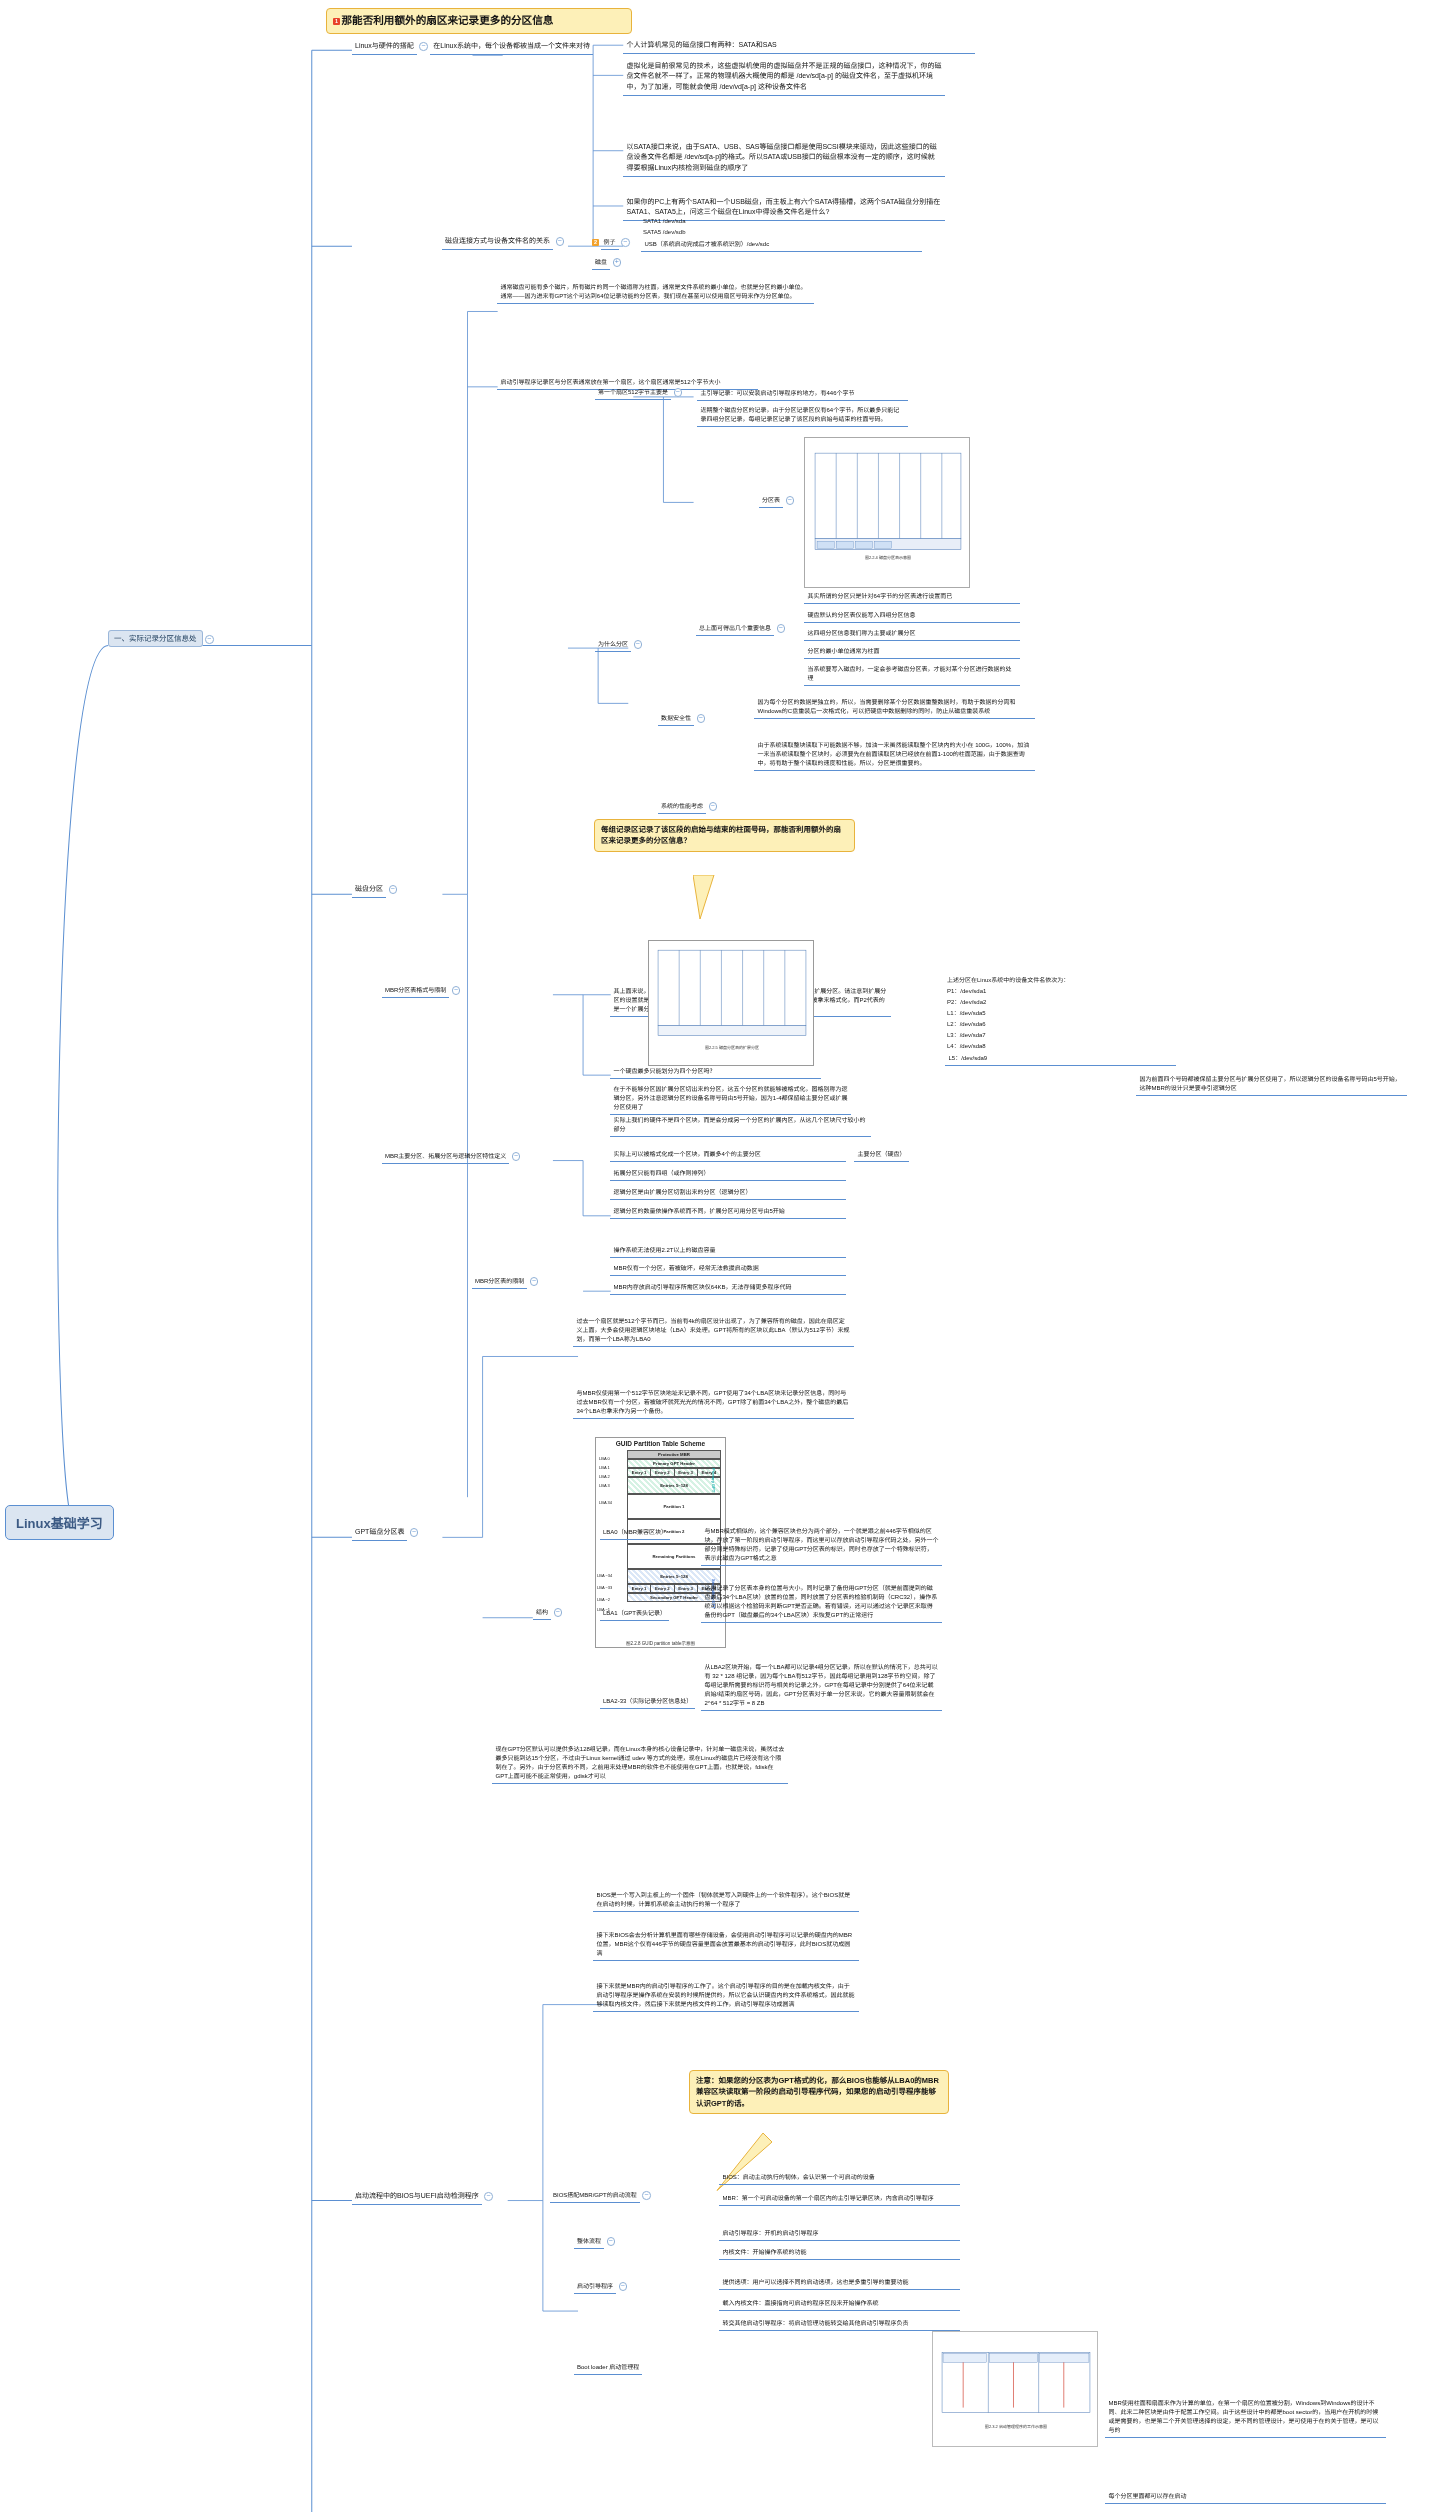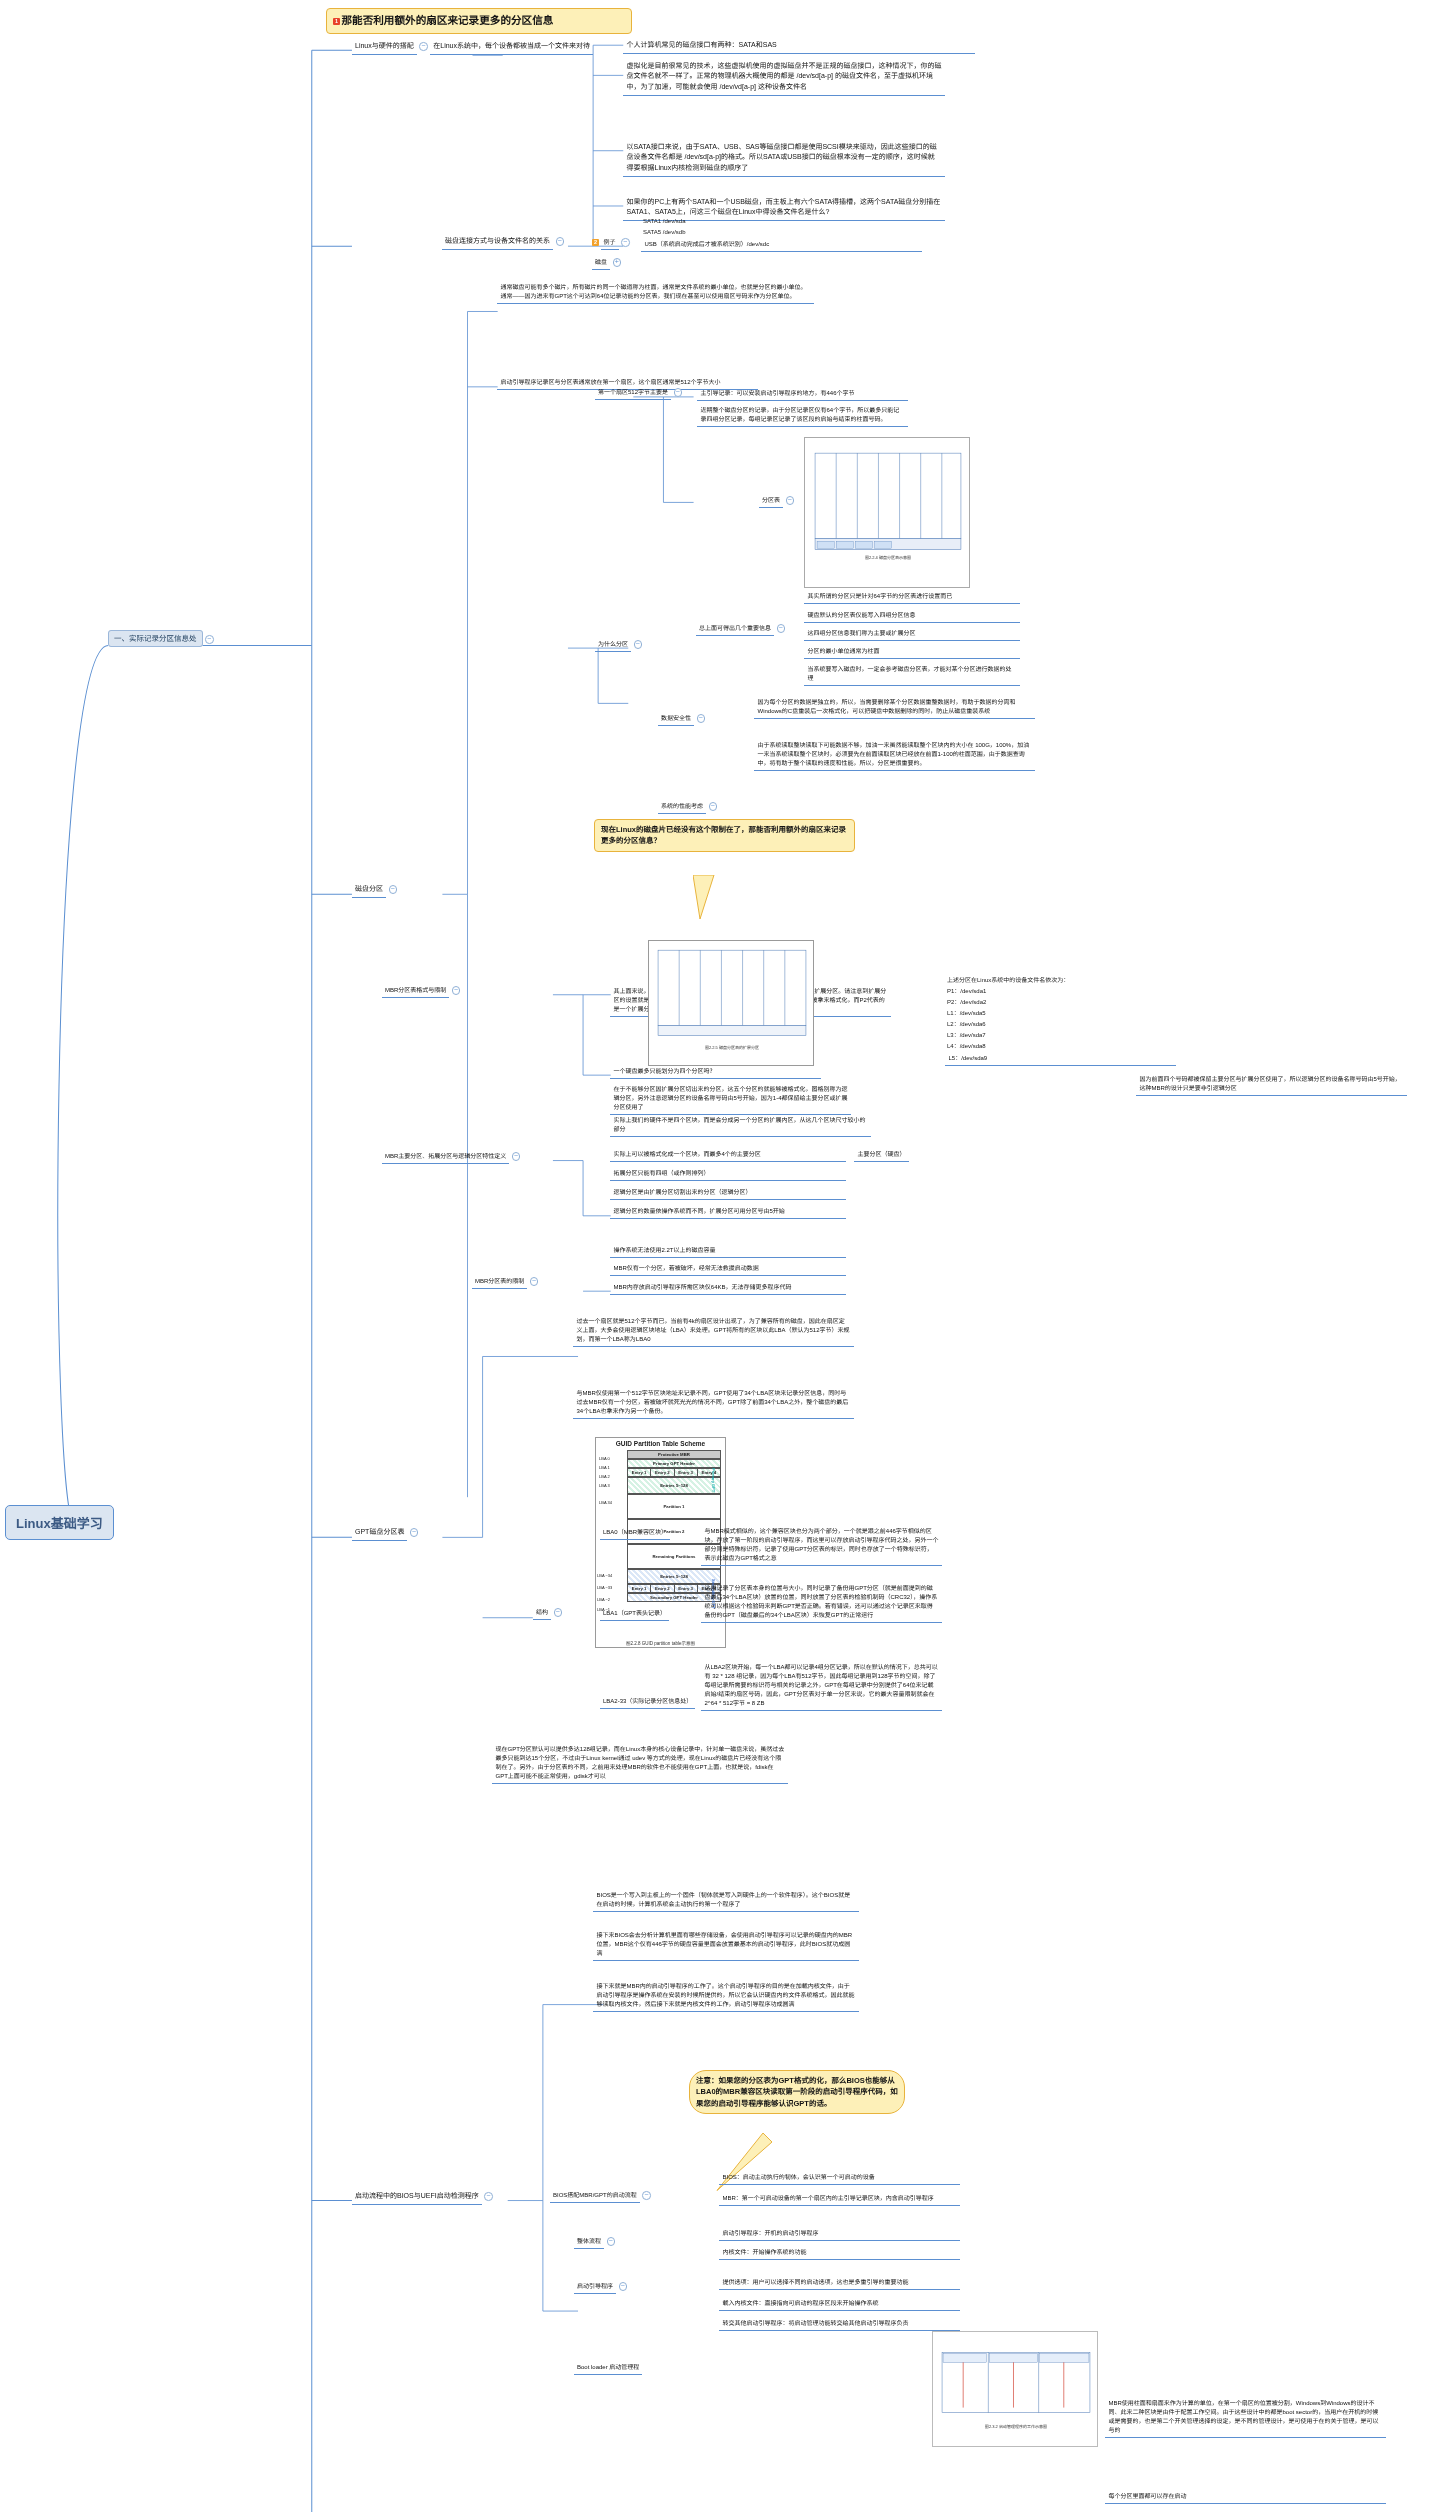--- a/index.html
+++ b/index.html
@@ -288,21 +288,21 @@
   <span class="nlabel sm">数据安全性</span><span class="tog">−</span>
 </div>
 <div class="node" style="left:754px;top:739px;width:281px;">
   <span class="nleaf sm wrap">由于系统读取整块读取下可能数据不够，加油一来虽然能读取整个区块内的大小在 100G，100%，加油一来当系统读取整个区块时，必须要先在前面读取区块已经放在前面1-100的柱面范围，由于数据查询中，将有助于整个读取的速度和性能，所以，分区是很重要的。</span>
 </div>
 <div class="node" style="left:658px;top:801px;">
   <span class="nlabel sm">系统的性能考虑</span><span class="tog">−</span>
 </div>
 
 <div class="callout mid" style="left:594px;top:819px;width:261px;">
-  <span>现在Linux的磁盘片已经没有这个限制在了，那能否利用额外的扇区来记录更多的分区信息？</span>
+  <span>每组记录区记录了该区段的启始与结束的柱面号码，那能否利用额外的扇区来记录更多的分区信息？</span>
 </div>
 <svg style="position:absolute;left:693px;top:875px;width:45px;height:45px;" viewBox="0 0 90 90" width="45" height="45">
   <polygon points="0,0 42,0 14,88" fill="#fdf0b8" stroke="#e8b33c" stroke-width="2"></polygon>
 </svg>
 
 <div class="node" style="left:382px;top:985px;">
   <span class="nlabel sm">MBR分区表格式与限制</span><span class="tog">−</span>
 </div>
 
 <div class="node" style="left:610px;top:985px;width:281px;">
@@ -465,21 +465,21 @@
 <div class="node" style="left:593px;top:1889px;width:266px;">
   <span class="nleaf sm wrap">BIOS是一个写入到主板上的一个固件（韧体就是写入到硬件上的一个软件程序）。这个BIOS就是在启动的时候，计算机系统会主动执行的第一个程序了</span>
 </div>
 <div class="node" style="left:593px;top:1929px;width:266px;">
   <span class="nleaf sm wrap">接下来BIOS会去分析计算机里面有哪些存储设备，会使用启动引导程序可以记录的硬盘内的MBR位置，MBR这个仅有446字节的硬盘容量里面会放置最基本的启动引导程序，此时BIOS就功成圆满</span>
 </div>
 <div class="node" style="left:593px;top:1980px;width:266px;">
   <span class="nleaf sm wrap">接下来就是MBR内的启动引导程序的工作了。这个启动引导程序的目的是在加载内核文件，由于启动引导程序是操作系统在安装的时候所提供的，所以它会认识硬盘内的文件系统格式，因此就能够读取内核文件，然后接下来就是内核文件的工作，启动引导程序功成圆满</span>
 </div>
 
-<div class="callout mid" style="left:689px;top:2070px;width:216px;border-radius:17px;">
+<div class="callout mid" style="left:689px;top:2070px;width:260px;">
   <span>注意：如果您的分区表为GPT格式的化，那么BIOS也能够从LBA0的MBR兼容区块读取第一阶段的启动引导程序代码，如果您的启动引导程序能够认识GPT的话。</span>
 </div>
 <svg style="position:absolute;left:713px;top:2133px;width:60px;height:60px;" viewBox="0 0 120 120" width="60" height="60">
   <polygon points="100,0 118,18 8,115" fill="#fdf0b8" stroke="#e8b33c" stroke-width="2"></polygon>
 </svg>
 
 <div class="node" style="left:719px;top:2171px;width:241px;">
   <span class="nleaf sm wrap">BIOS：启动主动执行的韧体，会认识第一个可启动的设备</span>
 </div>
 <div class="node" style="left:719px;top:2192px;width:241px;">

